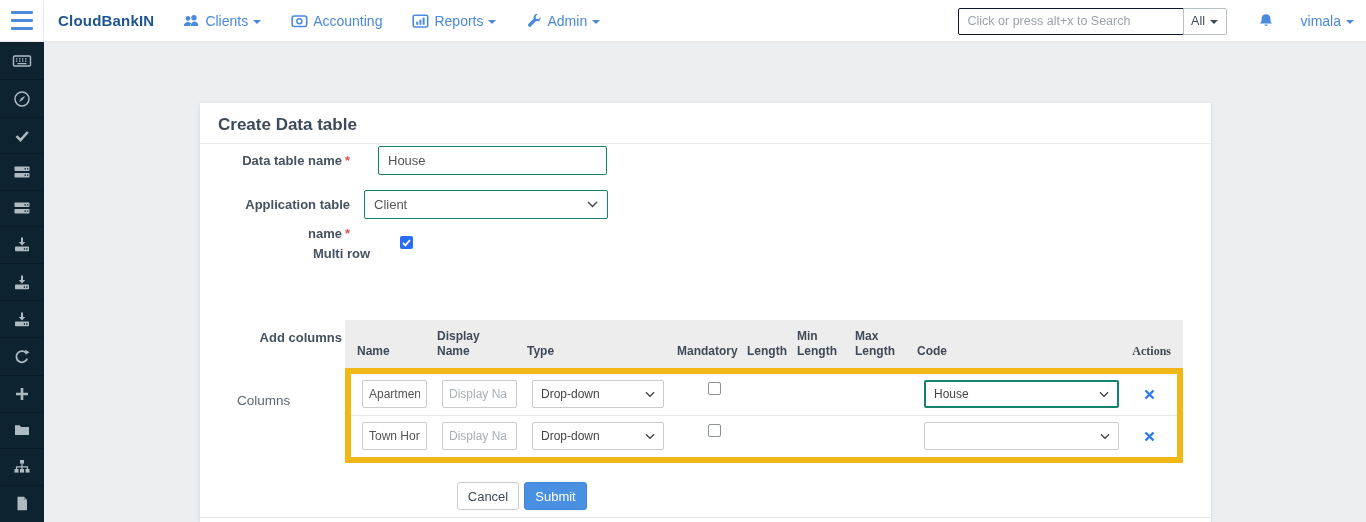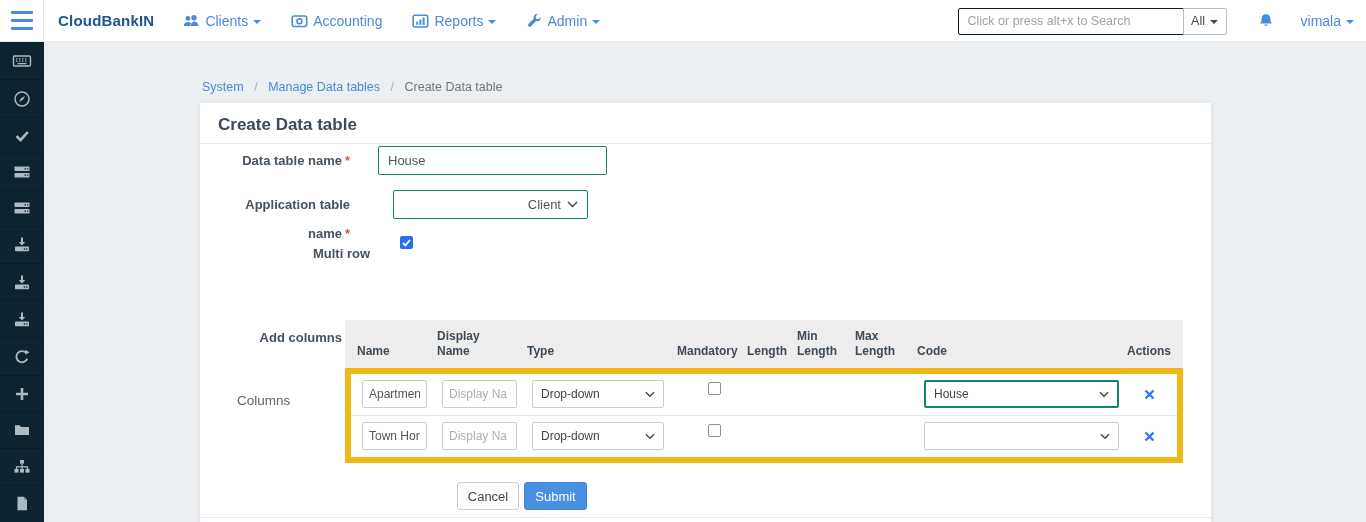--- a/index.html
+++ b/index.html
@@ -255,44 +255,37 @@
   <div class="side-item">
     <svg width="16" height="17" viewBox="0 0 16 17">
       <path d="M3.5 1.8h6.5l3 3v10.4h-9.5z" fill="#aebac2"></path>
       <path d="M10 1.8v3h3z" fill="#78848c"></path>
     </svg>
   </div>
 </div>
 
 <div class="content">
 
-  <div class="breadcrumb">
-    <a>System</a>
-    <span class="sep">/</span>
-    <a>Manage Data tables</a>
-    <span class="sep">/</span>
-    <span class="crumb-current">Create Data table</span>
-  </div>
 
   <div class="card">
     <div class="card-title">Create Data table</div>
     <div class="title-divider"></div>
 
     <div class="row-dt">
       <div class="flabel">
         <span>Data table name</span><span class="req">*</span>
       </div>
       <input class="t-input" type="text" style="position: absolute; left: 178px; top: 0px; width: 229px;" value="House">
     </div>
 
     <div class="row-at">
       <div class="flabel">
         <span>Application table name</span><span class="req">*</span>
       </div>
-      <div class="sel" style="left:193px; top:0; width:195px;text-align:right;">
+      <div class="sel" style="left:164px; top:0; width:244px;">
         <span class="sel-txt">Client</span>
         <svg width="11" height="7" viewBox="0 0 11 7">
           <path d="M1 1l4.5 4.5L10 1" fill="none" stroke="#444" stroke-width="1.4"></path>
         </svg>
       </div>
     </div>
 
     <div class="row-mr">
       <div class="flabel" style="line-height:40px;">Multi row</div>
       <div class="cb cb-checked" style="position:absolute; left:180px; top:2px;">
@@ -319,21 +312,21 @@
     <div class="ctable">
       <div class="thead">
         <span class="th" style="left:12px;">Name</span>
         <span class="th" style="left:92px;  width:52px;">Display Name</span>
         <span class="th" style="left:182px;">Type</span>
         <span class="th" style="left:332px;">Mandatory</span>
         <span class="th" style="left:402px;">Length</span>
         <span class="th" style="left:452px; width:44px;">Min Length</span>
         <span class="th" style="left:510px; width:44px;">Max Length</span>
         <span class="th" style="left:572px;">Code</span>
-        <span class="th" style="right:12px;">Actions</span>
+        <span class="th" style="right:12px;font-family:Liberation Serif, serif;">Actions</span>
       </div>
 
       <div class="yellow-box">
 
         <div class="crow">
           <input class="cell-input" type="text" style="left: 11px; width: 65px;" value="Apartmen">
           <input class="cell-input" type="text" style="left: 91px; width: 75px;" placeholder="Display Na">
           <div class="cell-sel" style="left:181px; width:132px;">
             <span class="sel-txt">Drop-down</span>
             <svg width="10" height="7" viewBox="0 0 11 7">

